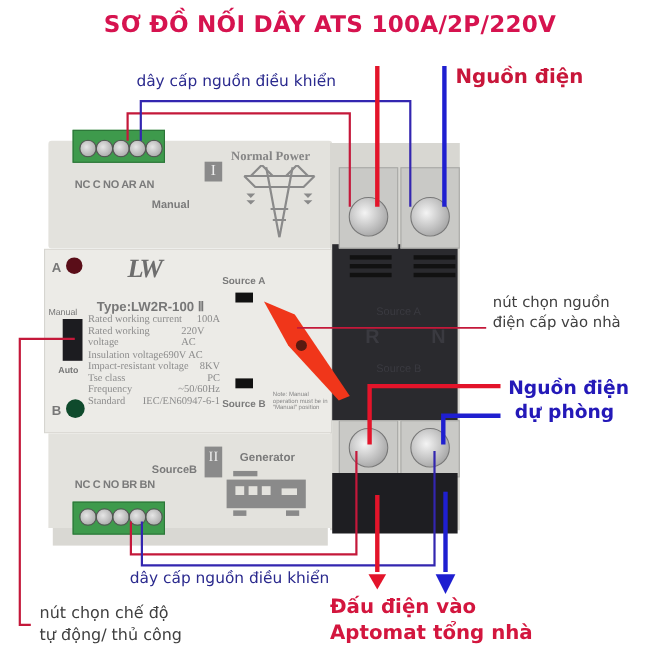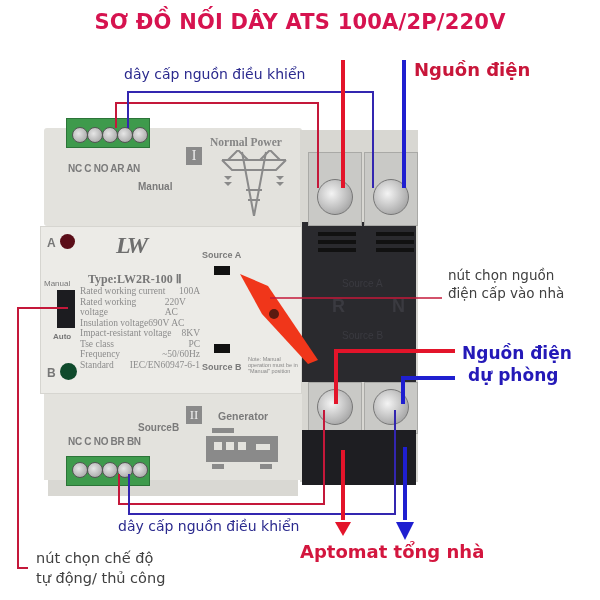--- a/index.html
+++ b/index.html
@@ -62,21 +62,21 @@
 
 <div class="abs" style="left:47px;top:236px;font-size:12px;color:#777;font-weight:bold;">A</div>
 <div class="abs" style="left:60px;top:234px;width:15px;height:15px;border-radius:50%;background:#5a0d18;"></div>
 <div class="abs" style="left:44px;top:279px;font-size:8px;color:#777;font-weight:normal;">Manual</div>
 <div class="abs" style="left:57px;top:290px;width:18px;height:38px;background:#1c1c20;"></div>
 <div class="abs" style="left:53px;top:332px;font-size:8px;color:#777;font-weight:bold;">Auto</div>
 <div class="abs" style="left:47px;top:366px;font-size:12px;color:#777;font-weight:bold;">B</div>
 <div class="abs" style="left:60px;top:363px;width:17px;height:17px;border-radius:50%;background:#0f4a2c;"></div>
 
 <div class="abs" style="left:116px;top:232px;font-family:'Liberation Serif',serif;font-size:24px;font-weight:bold;color:#6e6e6e;letter-spacing:-3px;font-style:italic;">LW</div>
-<div class="abs" style="left:88px;top:272px;font-family:Liberation Serif, serif;font-size:12px;font-weight:bold;color:#777;">Type:LW2R-100 Ⅱ</div>
+<div class="abs" style="left:88px;top:272px;font-family:Liberation Sans, sans-serif;font-size:12px;font-weight:bold;color:#777;">Type:LW2R-100 Ⅱ</div>
 <div class="abs" style="left:80px;top:286px;width:120px;">
   <div class="spec" style="display:flex;justify-content:space-between;">
       <span>Rated working current</span>
       <span>100A</span>
     </div>
   <div class="spec" style="display:flex;justify-content:space-between;">
       <span>Rated working voltage</span>
       <span>220V AC</span>
     </div>
   <div class="spec" style="display:flex;justify-content:flex-start;">
@@ -133,21 +133,21 @@
 <div class="abs term-block" style="left:364px;top:382px;height:50px;">
     <div class="abs screw" style="left:8px;top:6px;"></div>
   </div>
 <div class="abs black-bottom"></div>
 
 <svg class="abs" style="left:232px;top:268px;" width="90" height="100" viewBox="0 0 90 100">
   <path d="M8 6 L36 18 L86 92 L76 96 L30 46 Z" fill="#f0361a"></path>
   <circle cx="42" cy="46" r="5" fill="#5a1a10"></circle>
 </svg>
 
-<div class="abs" style="left:186px;top:406px;width:16px;height:18px;background:#8a8a8a;color:#eee;font-family:'Liberation Serif',serif;font-size:13px;text-align:center;line-height:18px;">II</div>
+<div class="abs" style="left:186px;top:406px;width:16px;height:28px;background:#8a8a8a;color:#eee;font-family:'Liberation Serif',serif;font-size:13px;text-align:center;line-height:18px;">II</div>
 <div class="abs dev-text" style="left:218px;top:410px;font-size:10.5px;">Generator</div>
 <div class="abs dev-text" style="left:138px;top:422px;">SourceB</div>
 <svg class="abs" style="left:204px;top:428px;" width="86" height="42" viewBox="0 0 86 42">
   <g fill="#8a8a8a">
     <rect x="8" y="0" width="22" height="5"></rect>
       <rect x="2" y="8" width="72" height="26"></rect>
     <rect x="8" y="36" width="12" height="5"></rect>
       <rect x="56" y="36" width="12" height="5"></rect>
   </g>
   <g fill="#e3e2dd">
@@ -206,14 +206,15 @@
 <div class="abs lbl-bold-blue" style="left:462px;top:342px;">
   <div>Nguồn điện</div>
   <div style="padding-left:6px;">dự phòng</div>
 </div>
 <div class="abs lbl-blue" style="left:118px;top:518px;">dây cấp nguồn điều khiển</div>
 <div class="abs lbl-red" style="left:36px;top:548px;">
   <div>nút chọn chế độ</div>
   <div>tự động/ thủ công</div>
 </div>
 <div class="abs lbl-bold-red" style="left:300px;top:540px;">
+  <div>Đấu điện vào</div>
   <div>Aptomat tổng nhà</div>
 </div>
 
 </body></html>

